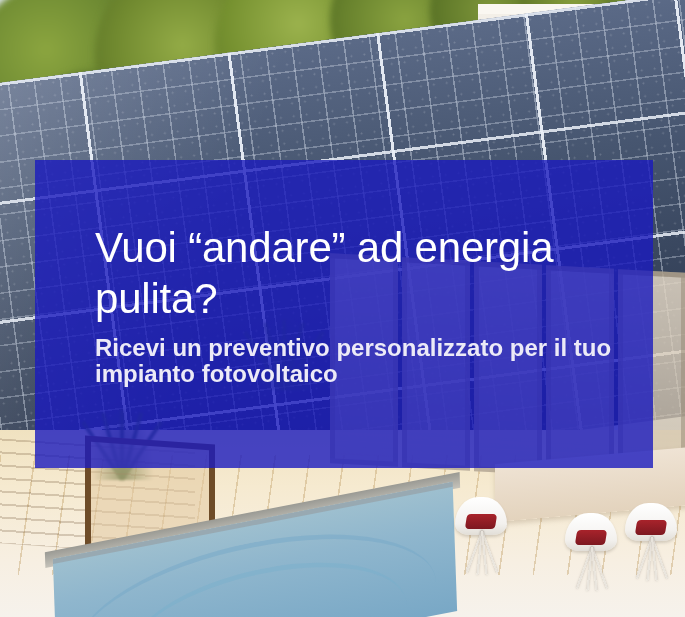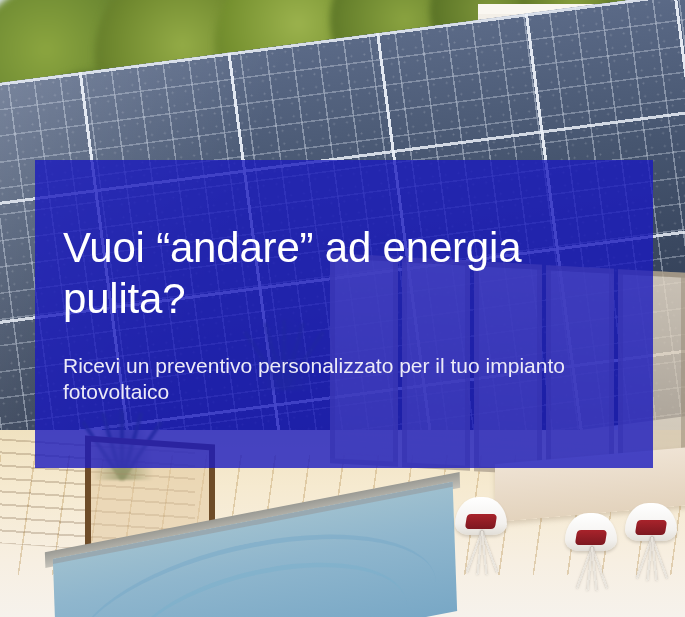--- a/index.html
+++ b/index.html
@@ -248,39 +248,39 @@
 
   
   #overlay-card {
     position: absolute;
     left: 35px;
     top: 160px;
     width: 618px;
     height: 308px;
     background: rgba(26, 26, 190, 0.80);
     box-sizing: border-box;
-    padding: 62px 40px 0 28px;
+    padding: 62px 40px 0 60px;
   }
 
   #hero-heading {
     margin: 0;
     color: #ffffff;
     font-size: 42px;
     line-height: 51px;
     font-weight: 400;
     letter-spacing: -0.2px;
     max-width: 540px;
   }
 
   #hero-subheading {
-    margin: 29px 0 0 0;
+    margin: 11px 0 0 0;
     color: #eceaf7;
-    font-size: 21px;
+    font-size: 24px;
     line-height: 26px;
-    font-weight: 400;
+    font-weight: 700;
     max-width: 520px;
   }
 </style>
 </head>
 <body>
 
 <div id="hero-banner">
 
   <div class="photo">
 

